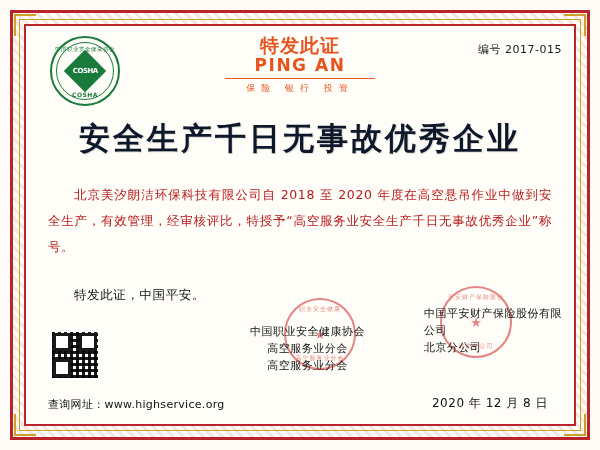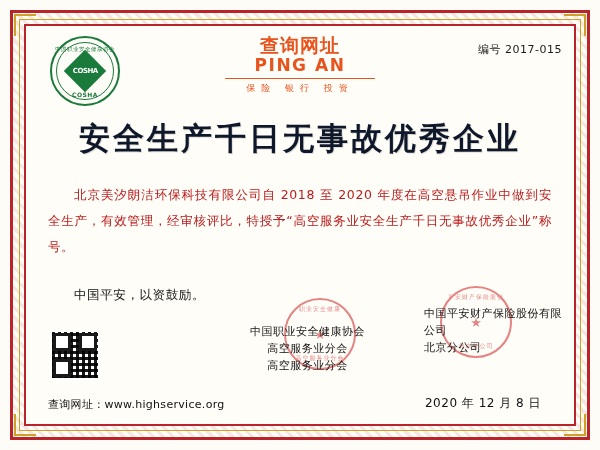--- a/index.html
+++ b/index.html
@@ -221,21 +221,21 @@
     border:2px solid #ffffff;
   }
   .qr .pos{
     position:absolute;width:12px;height:12px;border:3px solid #1a1a1a;background:#fff;
   }
   .qr .pos.a{left:1px;top:1px;}
   .qr .pos.b{right:1px;top:1px;}
   .qr .pos.c{left:1px;bottom:1px;}
 
   .footer{
-    position:absolute;left:0;right:17px;bottom:6px;
+    position:absolute;left:0;right:10px;bottom:6px;
     height:18px;
   }
   .website{
     position:absolute;left:16px;bottom:0;
     font-size:11px;color:#111;
     letter-spacing:0.3px;
   }
   .date{
     position:absolute;right:10px;bottom:0;
     font-size:12px;color:#111;
@@ -264,34 +264,34 @@
       <div class="coshr-logo">
         <div class="ring"></div>
         <div class="arc-top">中国职业安全健康协会</div>
         <div class="inner-diamond">
           <span>COSHA</span>
         </div>
         <div class="arc-bottom">COSHA</div>
       </div>
 
       <div class="pingan">
-        <div class="cn">查询网址</div>
+        <div class="cn">特发此证</div>
         <div class="en">PING AN</div>
         <div class="rule"></div>
         <div class="slogan">保险 银行 投资</div>
       </div>
 
       <div class="serial">编号 2017-015</div>
     </div>
 
     <div class="title">安全生产千日无事故优秀企业</div>
 
     <div class="body-text">北京美汐朗洁环保科技有限公司自 2018 至 2020 年度在高空悬吊作业中做到安全生产，有效管理，经审核评比，特授予“高空服务业安全生产千日无事故优秀企业”称号。</div>
 
-    <div class="encourage">中国平安，以资鼓励。</div>
+    <div class="encourage">特发此证，中国平安。</div>
 
     <div class="sign-area">
 
       <div class="stamp stamp1">
         <div class="txt-top">职业安全健康</div>
         <div class="star">★</div>
         <div class="txt-bottom">高空服务业分会</div>
       </div>
 
       <div class="stamp stamp2">

